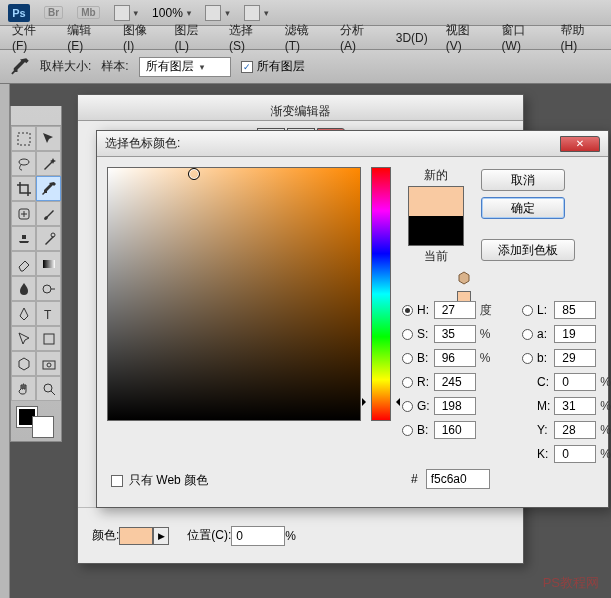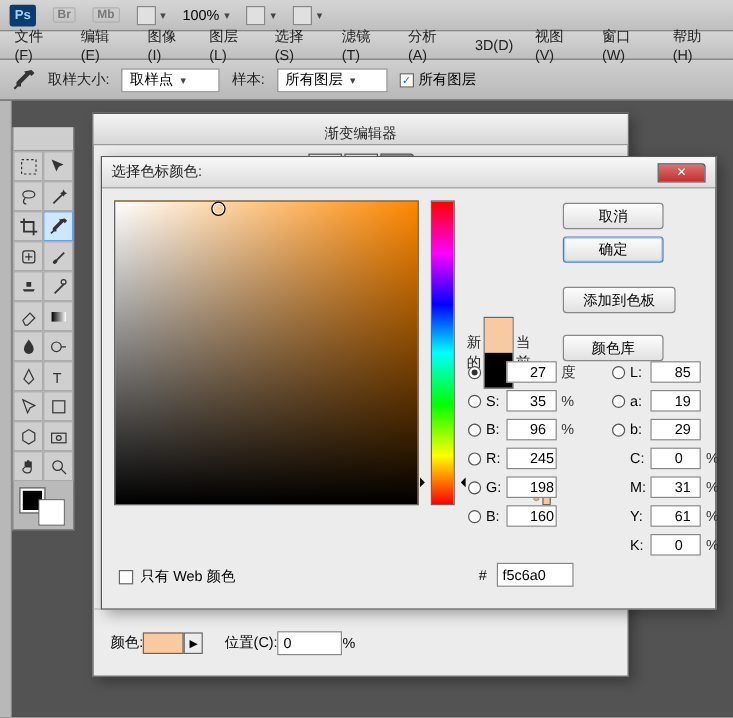--- a/index.html
+++ b/index.html
@@ -46,48 +46,48 @@
 .wb-min { background: linear-gradient(#f5f5f5,#c8c8c8); }
 .wb-max { background: linear-gradient(#f5f5f5,#c8c8c8); }
 .wb-close { background: linear-gradient(#e27070,#c53030); color: #fff; border-radius: 0 3px 0 0; }
 .grad-bottom { position: absolute; bottom: 0; left: 0; right: 0; height: 56px; border-top: 1px solid #bbb; display: flex; align-items: center; gap: 0; padding: 0 14px; }
 .mini-swatch { width: 34px; height: 18px; background: #f9caa2; border: 1px solid #666; }
 .tri-btn { width: 16px; height: 18px; border: 1px solid #666; display: flex; align-items: center; justify-content: center; font-size: 9px; }
 .inbox { background: #fff; border: 1px solid #888; height: 20px; width: 54px; padding: 0 4px; display: inline-flex; align-items: center; }
 .btn-s { background: linear-gradient(#fdfdfd,#e1e1e1); border: 1px solid #888; border-radius: 3px; height: 22px; padding: 0 12px; display: inline-flex; align-items: center; }
 
 
-.cp-win { position: absolute; left: 84px; top: 130px; width: 513px; height: 378px; background: #ececec; border: 1px solid #5a5a5a; box-shadow: 4px 4px 12px rgba(0,0,0,.35); }
+.cp-win { position: absolute; left: 96px; top: 130px; width: 513px; height: 378px; background: #ececec; border: 1px solid #5a5a5a; box-shadow: 4px 4px 12px rgba(0,0,0,.35); }
 .title-bar2 { height: 26px; background: linear-gradient(#f8f8f8,#dcdcdc); border-bottom: 1px solid #999; display: flex; align-items: center; padding: 0 8px; }
 .cp-body { position: relative; padding: 10px; display: flex; gap: 10px; }
 .sv-box { width: 254px; height: 254px; position: relative; border: 1px solid #666; background:
   linear-gradient(to top, #000, rgba(0,0,0,0)),
   linear-gradient(to right, #fff, rgba(255,255,255,0)),
   #ff8800; }
 .sv-cursor { position: absolute; width: 12px; height: 12px; border: 1px solid #000; border-radius: 50%; box-shadow: 0 0 0 1px #fff inset; left: 86px; top: 6px; transform: translate(-50%,-50%); }
 .hue-bar { width: 20px; height: 254px; border: 1px solid #666; background: linear-gradient(to bottom, #f00 0%, #f0f 17%, #00f 34%, #0ff 50%, #0f0 67%, #ff0 84%, #f00 100%); position: relative; }
 .hue-arrows { position: absolute; left: -6px; right: -6px; height: 0; top: 234px; }
 .hue-arrows::before, .hue-arrows::after { content: ""; position: absolute; top: -4px; border: 4px solid transparent; }
 .hue-arrows::before { left: -4px; border-left-color: #000; }
 .hue-arrows::after { right: -4px; border-right-color: #000; }
-.preview-col { width: 70px; display: flex; flex-direction: row; align-items: center; gap: 2px; }
+.preview-col { width: 70px; display: flex; flex-direction: column; align-items: center; gap: 2px; }
 .pv-label { color: #222; }
 .pv-box { width: 56px; height: 60px; border: 1px solid #666; display: flex; flex-direction: column; }
 .pv-new { flex: 1; background: #f9caa2; }
 .pv-old { flex: 1; background: #000; }
 .cube-icon { width: 14px; height: 14px; align-self: flex-end; margin-top: 4px; }
 .mini-sw { width: 14px; height: 14px; background: #f9caa2; border: 1px solid #666; align-self: flex-end; margin-top: 4px; }
 .right-col { flex: 1; display: flex; flex-direction: column; gap: 6px; align-items: stretch; padding-top: 2px; }
 .btn { background: linear-gradient(#fdfdfd,#e1e1e1); border: 1px solid #888; border-radius: 3px; height: 22px; display: flex; align-items: center; justify-content: center; width: 84px; }
 .btn.primary { border-color: #4a7ec8; box-shadow: 0 0 0 1px #a8cdf5 inset; }
 .fields { position: absolute; left: 305px; top: 170px; display: grid; grid-template-columns: auto auto auto auto; gap: 6px 4px; align-items: center; }
 .fields2 { position: absolute; left: 425px; top: 170px; display: grid; grid-template-columns: auto auto auto auto; gap: 6px 4px; align-items: center; }
 .radio { width: 11px; height: 11px; border: 1px solid #555; border-radius: 50%; background: #fff; display: inline-flex; align-items: center; justify-content: center; }
 .radio.on::after { content: ""; width: 5px; height: 5px; background: #333; border-radius: 50%; }
-.fld { width: 42px; height: 18px; border: 1px solid #888; background: #fff; padding: 0 19px; display: inline-flex; align-items: center; }
+.fld { width: 42px; height: 18px; border: 1px solid #888; background: #fff; padding: 0 7px; display: inline-flex; align-items: center; }
 .unit { color: #333; }
 .hex-row { position: absolute; left: 314px; bottom: 18px; display: flex; align-items: center; gap: 8px; }
 .hex-fld { width: 64px; height: 20px; border: 1px solid #888; background: #fff; padding: 0 4px; display: inline-flex; align-items: center; }
 .web-row { position: absolute; left: 14px; bottom: 18px; display: flex; align-items: center; gap: 6px; }
 
 .watermark { position: absolute; right: 12px; bottom: 6px; color: #a93a3a; opacity: .7; font-family: serif; text-align: right; line-height: 1.4; pointer-events: none; }
 .watermark .line1 { font-size: 13px; }
 .watermark .line2 { font-size: 12px; }
 </style>
 </head>
@@ -125,23 +125,20 @@
   <span class="menu-item">帮助(H)</span>
 </div>
 
 <div class="options-bar">
   <span class="opt-icon">
     <svg viewBox="0 0 16 16">
         <path d="M13 1l2 2-2 2-1-1-6 6v2H4l-2 2-1-1 2-2v-2l6-6-1-1z" fill="#333"></path>
       </svg>
   </span>
   <span class="opt-label">取样大小:</span>
-  <span class="opt-select" style="width:82px">
-      <span>取样点</span>
-    </span>
   <span class="opt-label">样本:</span>
   <span class="opt-select" style="width:92px">
       <span>所有图层</span>
     </span>
   <span class="chk">
     <span class="chkbox">✓</span>
     <span>所有图层</span>
   </span>
 </div>
 
@@ -331,21 +328,20 @@
           </svg>
       </span>
       <span class="mini-sw"></span>
     </div>
     <div class="right-col">
       <span class="btn">取消</span>
       <span class="btn primary">确定</span>
       <span style="height:8px"></span>
       <span class="btn" style="width:94px">添加到色板</span>
       <span style="height:6px"></span>
-      <span class="btn">颜色库</span>
     </div>
   </div>
 
   <div class="fields">
     <span class="radio on"></span>
       <span>H:</span>
       <span class="fld">27</span>
       <span class="unit">度</span>
     <span class="radio"></span>
       <span>S:</span>
@@ -385,33 +381,34 @@
     <span></span>
       <span>C:</span>
       <span class="fld">0</span>
       <span class="unit">%</span>
     <span></span>
       <span>M:</span>
       <span class="fld">31</span>
       <span class="unit">%</span>
     <span></span>
       <span>Y:</span>
-      <span class="fld">61</span>
+      <span class="fld">28</span>
       <span class="unit">%</span>
     <span></span>
       <span>K:</span>
       <span class="fld">0</span>
       <span class="unit">%</span>
   </div>
 
   <div class="hex-row">
     <span>#</span>
     <span class="hex-fld">f5c6a0</span>
   </div>
 
   <div class="web-row">
     <span class="chkbox" style="color:transparent">✓</span>
     <span>只有 Web 颜色</span>
   </div>
 </div>
 
 <div class="watermark">
+  <div class="line1">PS教程网</div>
 </div>
 
 </body></html>

